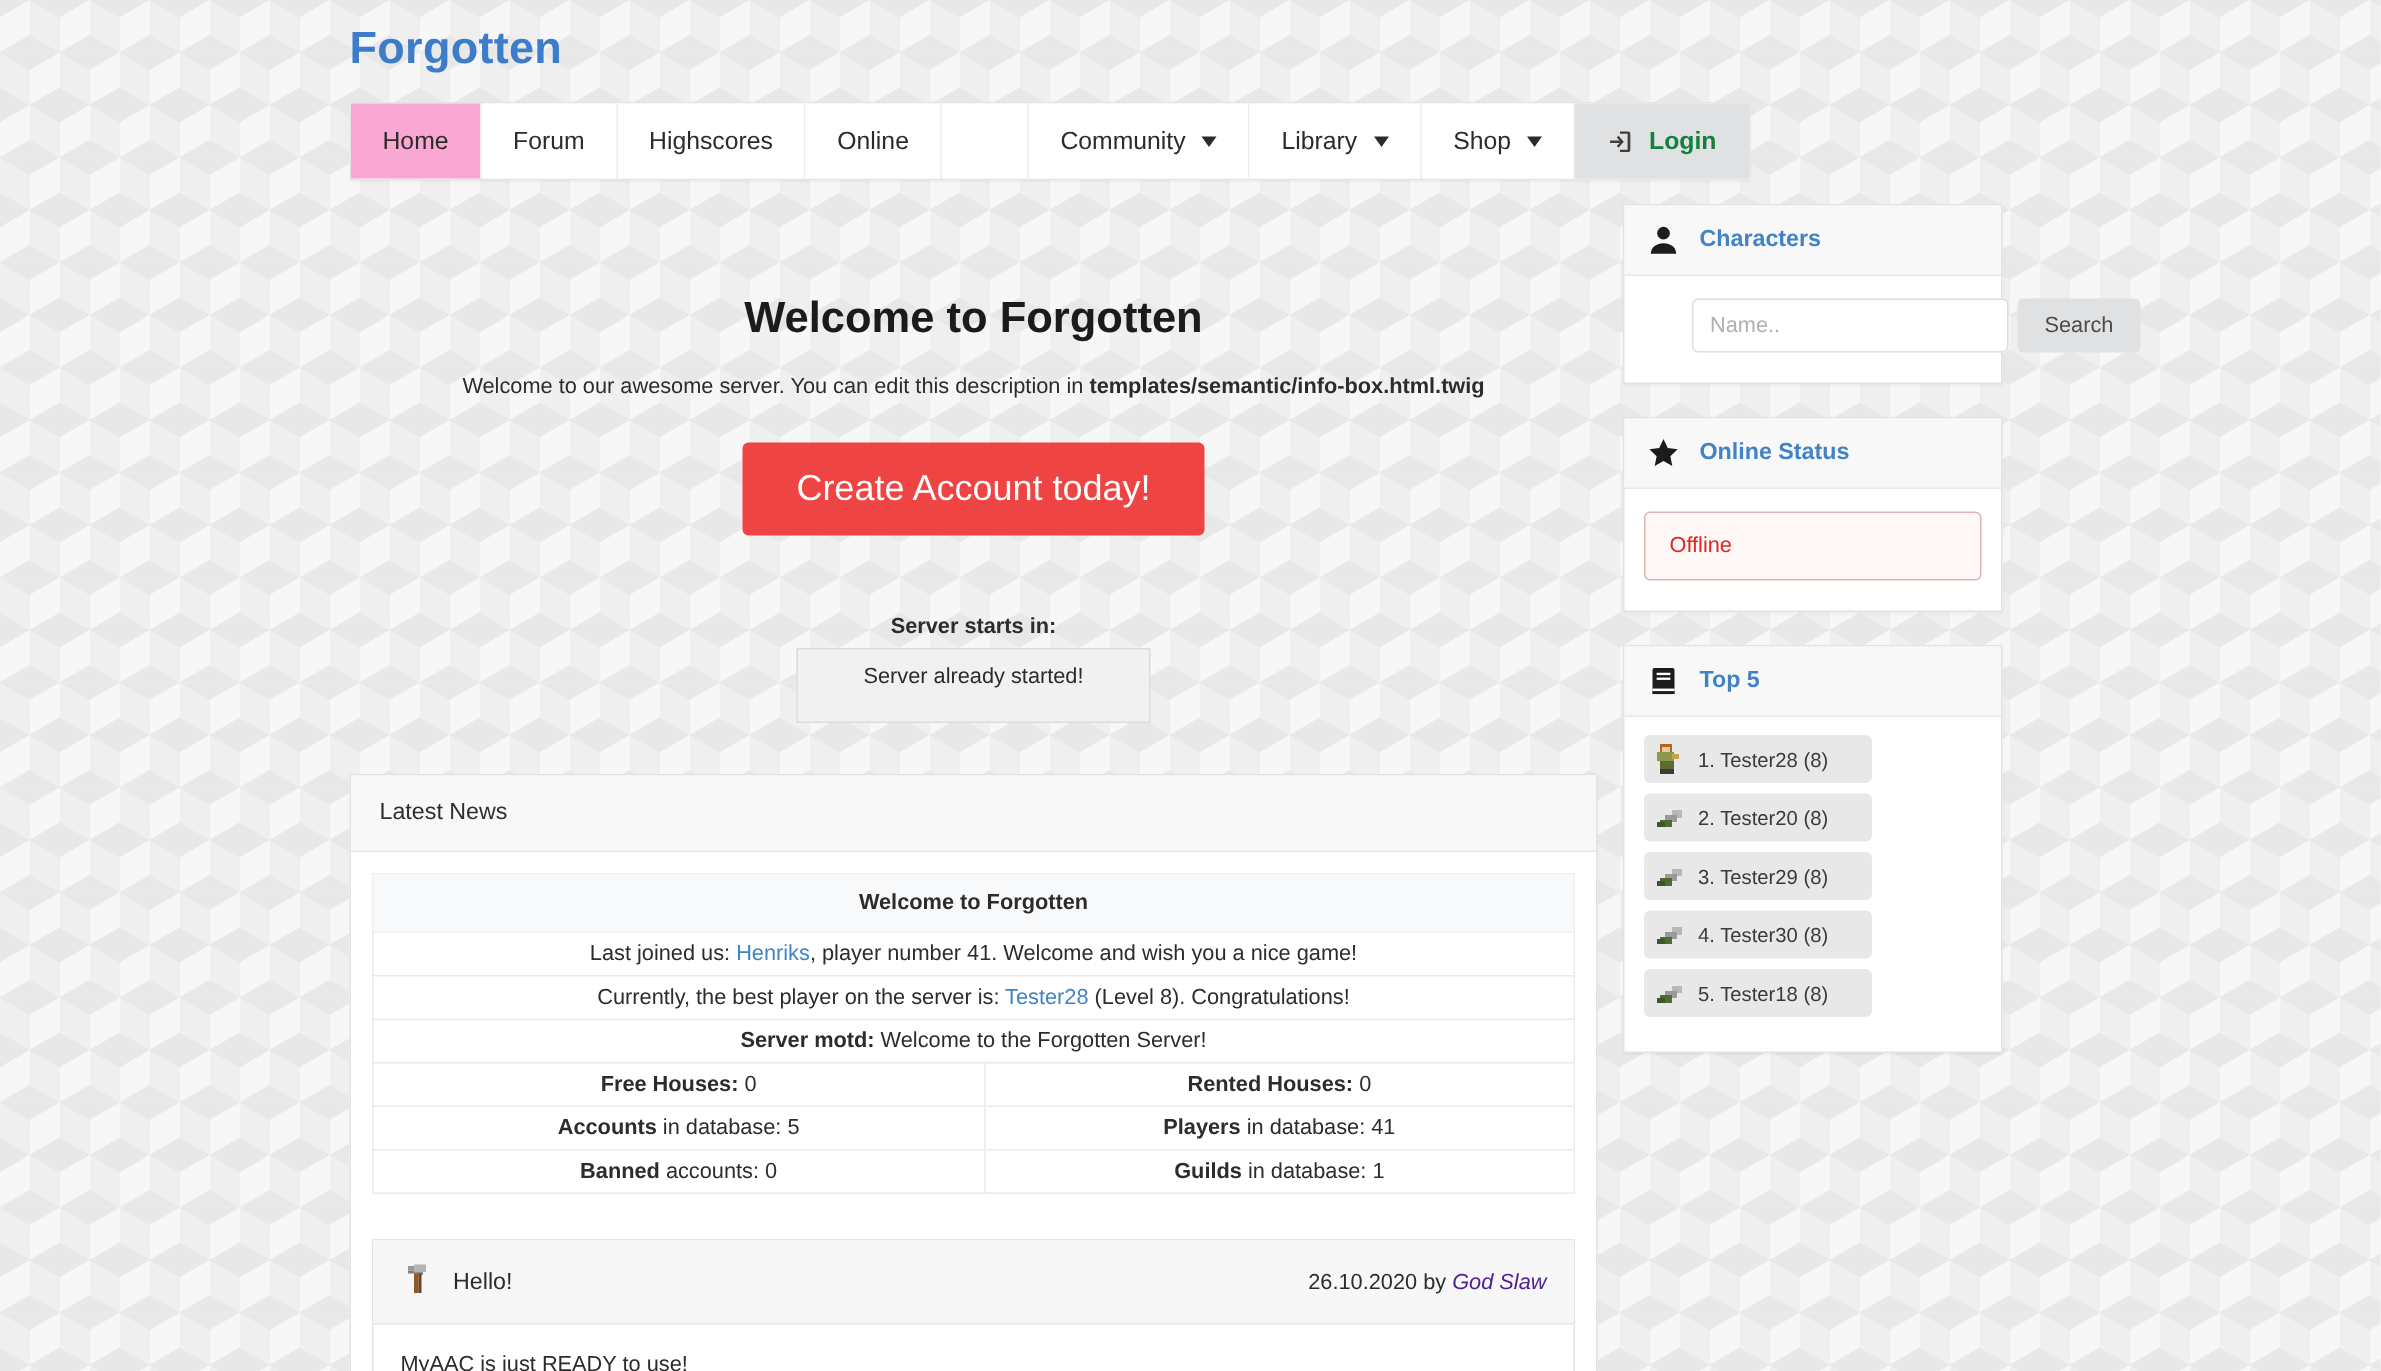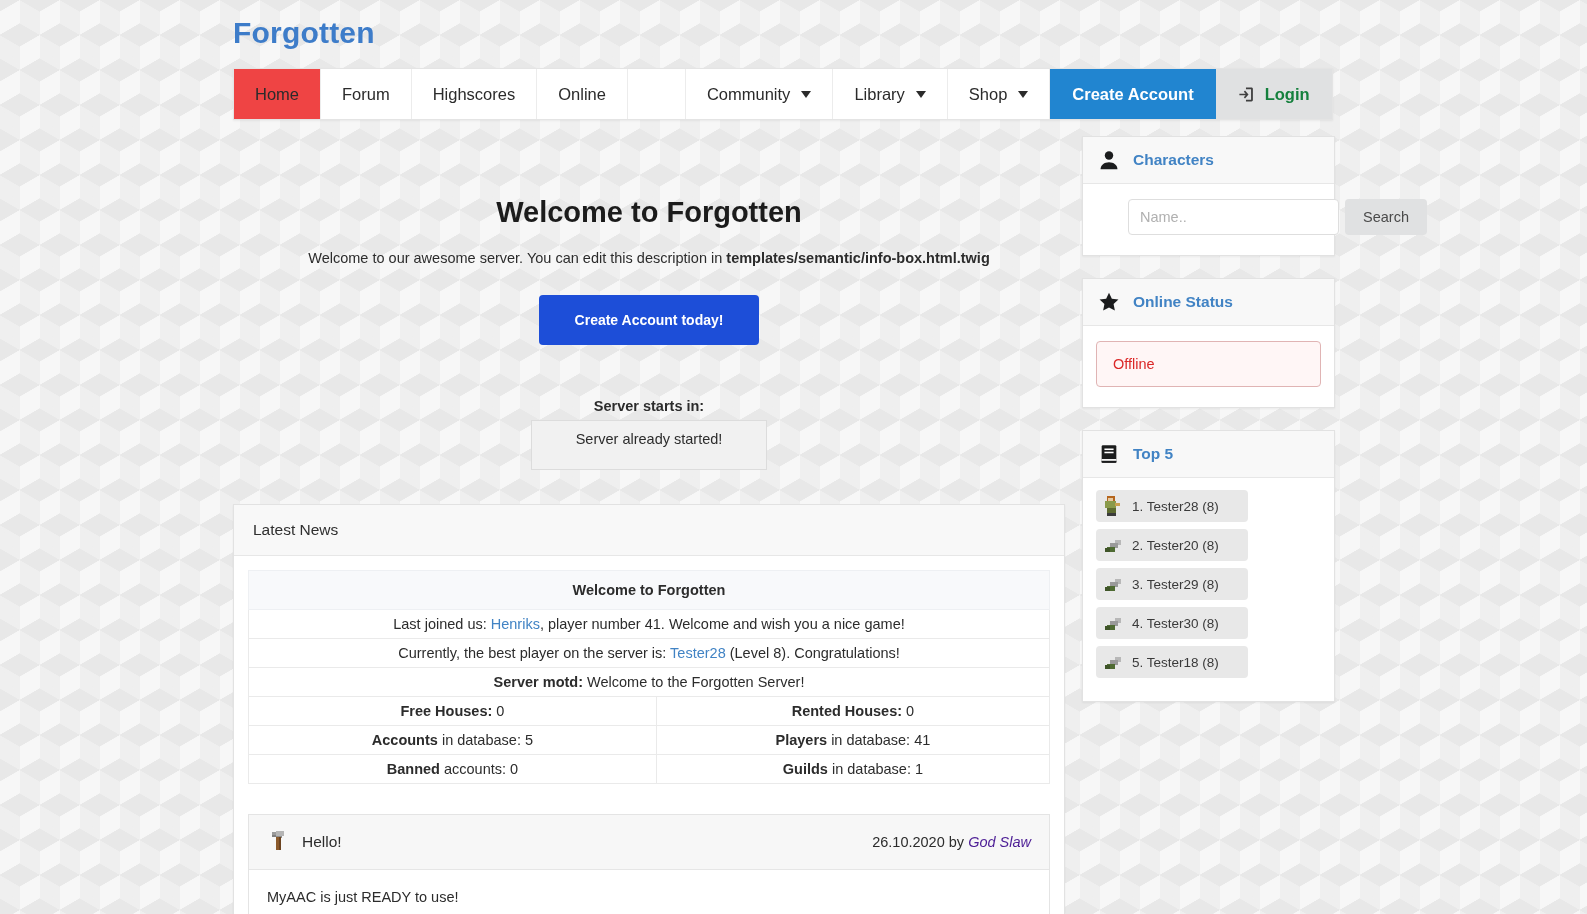--- a/index.html
+++ b/index.html
@@ -50,21 +50,21 @@
     align-items: center;
     justify-content: center;
     padding: 0 21px;
     font-size: 16.5px;
     color: #2b2b2b;
     border-right: 1px solid #ececec;
     white-space: nowrap;
     cursor: pointer;
     background: #fff;
   }
-  .nav-item.active { background: #ef4444; text-align: right; }
+  .nav-item.active { background: #f9a8d4; text-align: right; }
   .nav-item.spacer { width: 58px; padding: 0; }
   .nav-item .caret {
     display: inline-block;
     margin-left: 11px;
     width: 0; height: 0;
     border-left: 5.5px solid transparent;
     border-right: 5.5px solid transparent;
     border-top: 7px solid #2b2b2b;
   }
   .nav-btn {
@@ -97,24 +97,24 @@
   .welcome-sub {
     text-align: center;
     font-size: 14.5px;
     color: #2c2c2c;
     margin-top: 21px;
   }
   .welcome-sub b { font-weight: bold; }
   .cta-wrap { text-align: center; margin-top: 29px; }
   .cta {
     display: inline-block;
-    background: #1d4ed8;
+    background: #ef4444;
     color: #fff;
-    font-size: 14px;
-    font-weight: bold;
+    font-size: 24px;
+    font-weight: normal;
     padding: 17px 36px;
     border: none;
     border-radius: 4px;
     cursor: pointer;
     font-family: "Liberation Sans", sans-serif;
   }
 
   .starts-wrap { text-align: center; margin-top: 53px; }
   .starts-label { font-size: 14.5px; color: #2c2c2c; font-weight: bold; }
   .starts-box {
@@ -285,21 +285,20 @@
         </div>
         <div class="nav-item">
           <span>Library</span>
           <span class="caret"></span>
         </div>
         <div class="nav-item">
           <span>Shop</span>
           <span class="caret"></span>
         </div>
       </div>
-    <div class="nav-btn primary">Create Account</div>
     <div class="nav-btn secondary">
       <span class="signin-ico">
         <svg width="17" height="17" viewBox="0 0 16 16" fill="#3f3f3f">
           <path d="M7.5 1.5h5.2c.7 0 1.3.6 1.3 1.3v10.4c0 .7-.6 1.3-1.3 1.3H7.5v-1.5h4.8V3H7.5V1.5z"></path>
           <path d="M6.6 4.3L9.9 8l-3.3 3.7-1.1-1 1.7-1.9H1.3V7.2h5.9L5.5 5.3l1.1-1z"></path>
         </svg>
       </span>
       <span>Login</span>
     </div>
   </nav>

